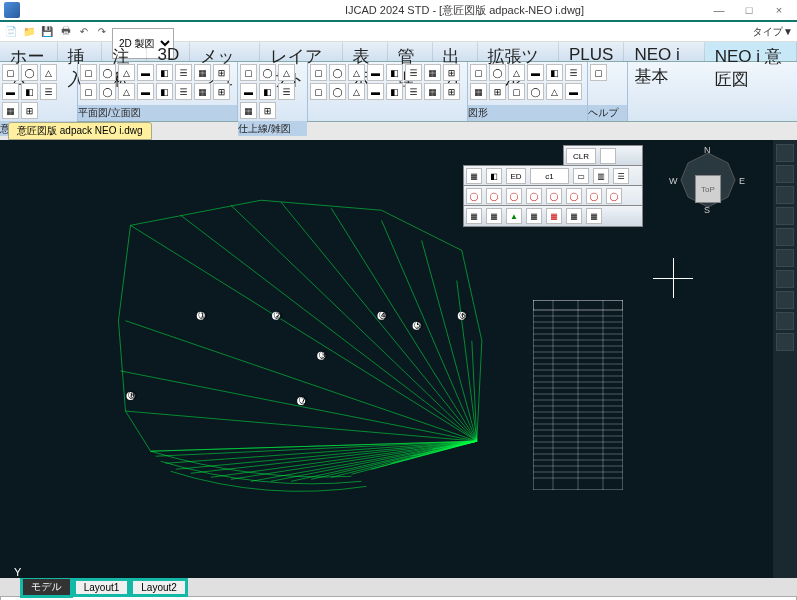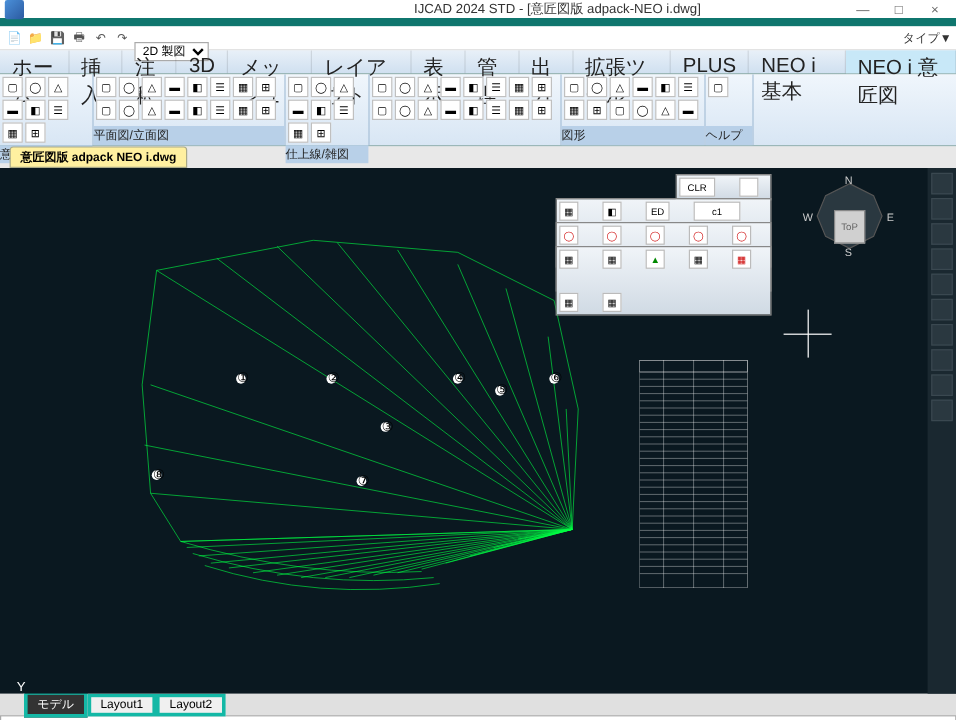--- a/index.html
+++ b/index.html
@@ -1,41 +1,41 @@
 <!DOCTYPE html>
 <html><head>
 <meta charset="utf-8">
 <style>
 * { margin: 0; padding: 0; box-sizing: border-box; font-family: "MS UI Gothic", sans-serif; font-size: 11px; }
 body { background: #f0f0f0; width: 797px; height: 600px; overflow: hidden; position: relative; }
-.titlebar { height: 22px; background: #fff; display: flex; padding: 0 4px; border-bottom: 7px solid #0f766e; }
+.titlebar { height: 22px; background: #fff; display: flex; align-items: center; padding: 0 4px; border-bottom: 2px solid #0f766e; }
 .titlebar-icon { width: 16px; height: 16px; background: linear-gradient(135deg,#4a90d9,#2c5aa0); border-radius: 2px; margin-right: 4px; }
 .titlebar-title { flex: 1; text-align: center; color: #333; }
 .titlebar-btns { display: flex; gap: 2px; }
 .titlebar-btn { width: 28px; height: 18px; display: flex; align-items: center; justify-content: center; color: #666; }
 .quickbar { height: 20px; background: #fff; display: flex; align-items: center; padding: 0 4px; gap: 2px; border-bottom: 1px solid #ddd; }
 .qb-btn { width: 16px; height: 16px; display: flex; align-items: center; justify-content: center; font-size: 10px; color: #555; }
-.qb-sel { height: 16px; border: 1px solid #aaa; background: #fff; font-size: 10px; padding: 0 2px; margin-top: 23px; }
+.qb-sel { height: 31px; border: 1px solid #aaa; background: #fff; font-size: 10px; padding: 0 2px; margin-top: 23px; }
 .typelabel { margin-left: auto; font-size: 10px; color: #333; }
 .menubar { height: 20px; background: linear-gradient(#e8f0f8,#d0e0f0); display: flex; border-bottom: 1px solid #8aa; }
 .menu-item { padding: 3px 10px; font-size: 17px; color: #222; border-right: 1px solid rgba(0,0,0,0.1); }
 .menu-item.active { background: #c8e8f8; }
 .ribbon { height: 60px; background: linear-gradient(#f0f6fc,#d8e6f4); border-bottom: 1px solid #8aa; display: flex; }
 .ribbon-panel { border-right: 1px solid #a8c0d8; display: flex; flex-direction: column; }
 .ribbon-tools { flex: 1; display: flex; flex-wrap: wrap; align-content: flex-start; padding: 2px; gap: 2px; }
 .rtool { width: 17px; height: 17px; background: #fff; border: 1px solid #c0c0c0; display: flex; align-items: center; justify-content: center; font-size: 9px; }
 .ribbon-label { height: 16px; background: #b8d0e8; text-align: left; font-size: 10px; padding-top: 1px; color: #222; }
-.filetab-bar { height: 18px; background: #e8e8e8; display: flex; align-items: flex-end; padding-left: 8px; font-weight: bold; }
+.filetab-bar { height: 18px; background: #e8e8e8; display: flex; align-items: flex-end; padding-left: 8px; }
 .filetab { background: #fff0a0; border: 1px solid #aa8; padding: 1px 8px; font-size: 10px; border-radius: 3px 3px 0 0; }
 .canvas-area { position: relative; background: #0a1820; height: 438px; display: flex; }
 .canvas { flex: 1; position: relative; overflow: hidden; }
 .canvas svg { position: absolute; inset: 0; }
 .right-tools { width: 24px; background: #1a2830; display: flex; flex-direction: column; gap: 3px; padding-top: 4px; align-items: center; }
 .rtool-v { width: 18px; height: 18px; background: #2a3840; border: 1px solid #3a4850; }
-.float-toolbar { position: absolute; background: linear-gradient(#f0f4f8,#d0dae4); border: 1px solid #888; display: flex; flex-wrap: wrap; padding: 2px; gap: 20px; }
+.float-toolbar { position: absolute; background: linear-gradient(#f0f4f8,#d0dae4); border: 1px solid #888; display: flex; flex-wrap: wrap; padding: 2px; gap: 4px; }
 .ft1 { top: 5px; right: 130px; width: 80px; }
 .ft2 { top: 25px; right: 130px; width: 180px; }
 .ft3 { top: 45px; right: 130px; width: 180px; }
 .ft4 { top: 65px; right: 130px; width: 180px; }
 .ftool { width: 16px; height: 16px; background: #fff; border: 1px solid #bbb; font-size: 8px; display: flex; align-items: center; justify-content: center; }
 .viewcube { position: absolute; top: 5px; right: 30px; width: 70px; height: 70px; }
 .viewcube-face { position: absolute; top: 30px; left: 22px; width: 26px; height: 28px; background: #d0d0d0; border: 1px solid #888; font-size: 8px; display: flex; align-items: center; justify-content: center; color: #666; }
 .vc-dir { position: absolute; color: #ccc; font-size: 9px; }
 .crosshair { position: absolute; top: 138px; right: 100px; }
 .crosshair::before, .crosshair::after { content: ''; position: absolute; background: #fff; }

